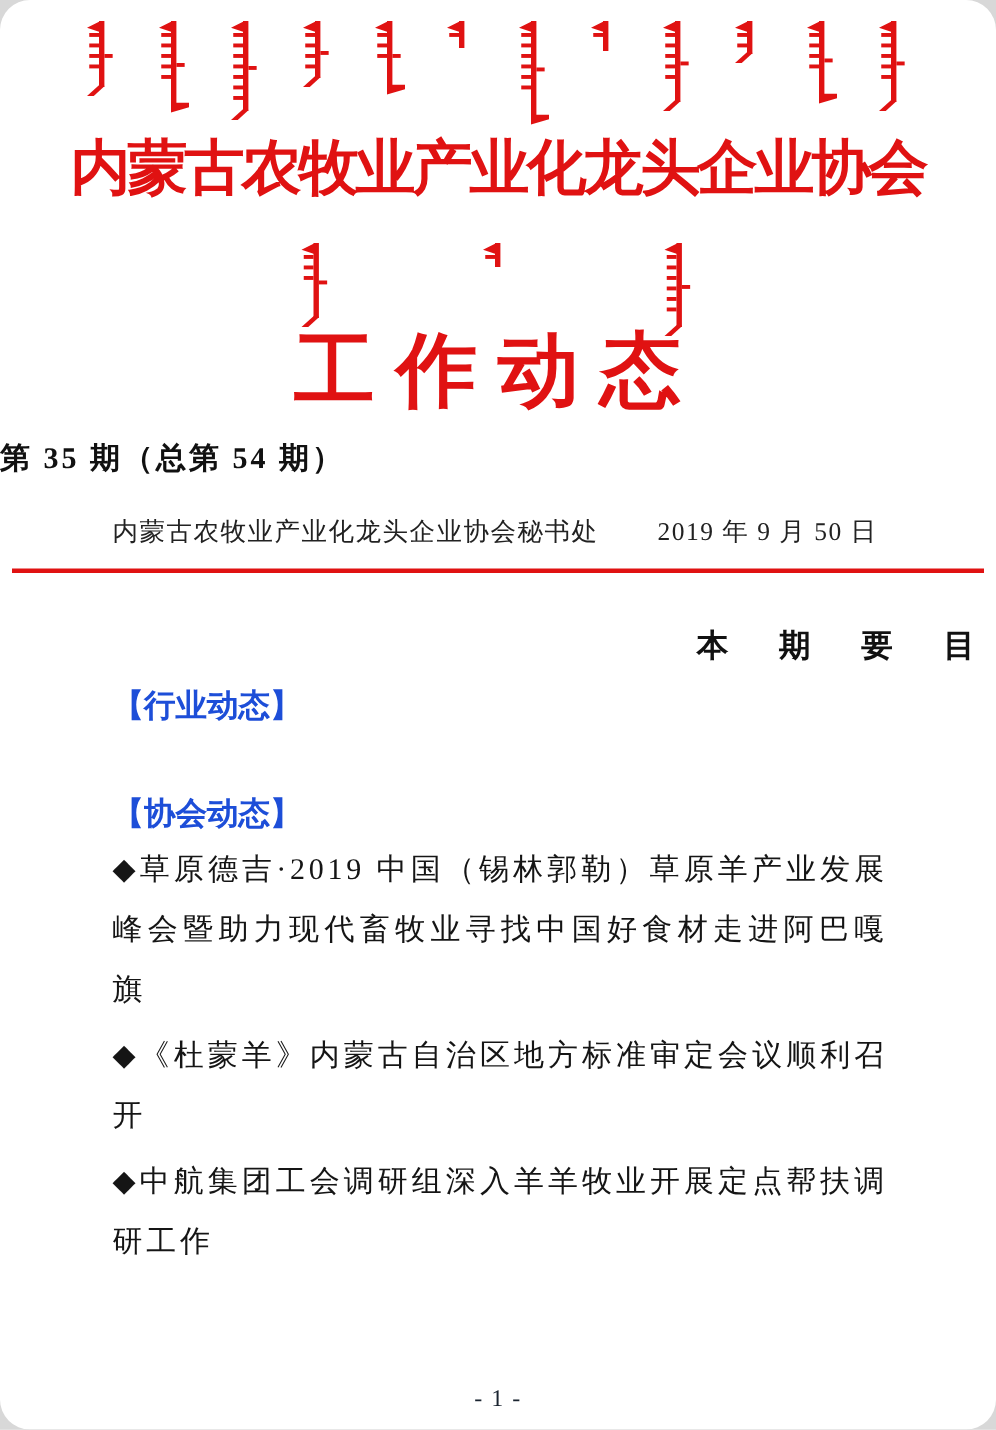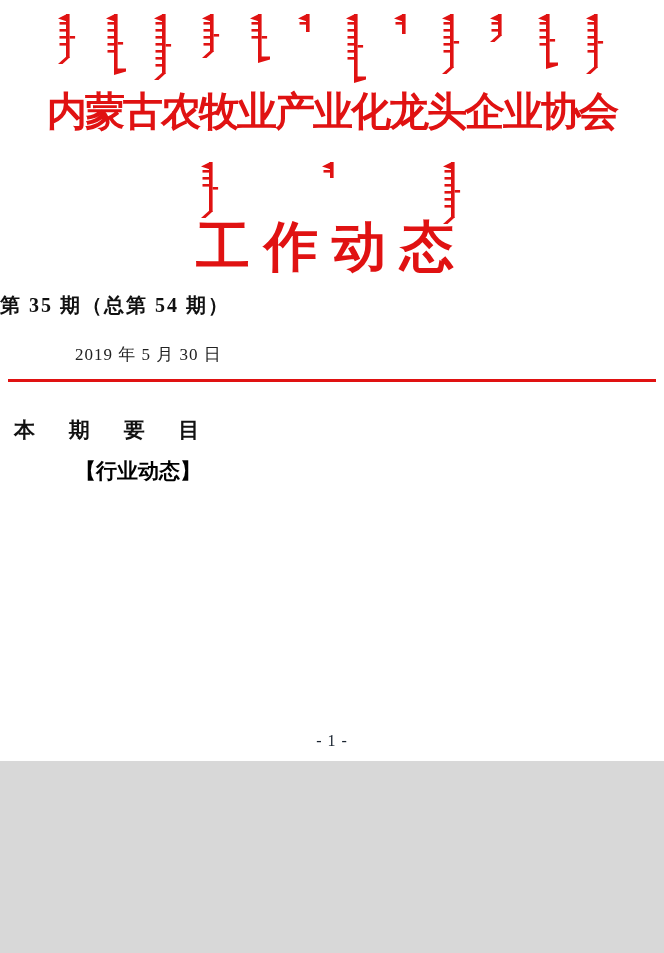--- a/index.html
+++ b/index.html
@@ -1,23 +1,24 @@
 <!DOCTYPE html>
 <html style="--accent: #e01212;"><head>
 <meta charset="utf-8">
 <style>
   html,body{margin:0;padding:0;background:#d8d8d8;}
   .page{
     position:relative;
-    width:664px;height:761px;
+    width:664px;height:953px;
     margin:0 auto;
     background:#ffffff;
     overflow:hidden;
     font-family:"Liberation Serif","DejaVu Serif",serif;
     color:#151515;
+    border-radius:20px;
   }
   
   .mong-row{display:flex;justify-content:center;align-items:flex-start;}
   .mong-top{margin-top:13px;height:74px;gap:22px;}
   .mong-mid{margin-top:26px;height:62px;gap:95px;}
   .mong-glyph{display:block;line-height:0;}
   
   .org-title{
     margin:2px 0 0;
     text-align:center;
@@ -46,31 +47,31 @@
     display:flex;justify-content:space-between;align-items:baseline;
     font-size:17px;letter-spacing:1px;color:#222;
   }
   .red-rule{
     margin:13px 8px 0;
     height:3px;border:none;
     background:var(--accent,#e01212);
   }
   .toc-title{
     margin-top:34px;
-    text-align:left;
+    text-align:right;
     font-size:21px;font-weight:bold;
     letter-spacing:14px;padding-left:14px;
     font-family:"Liberation Sans","DejaVu Sans",sans-serif;
     color:#111;
   }
   .toc{margin:14px 72px 0 75px;}
   .section-head{
     font-size:21px;font-weight:bold;line-height:1.25;
     font-family:"Liberation Sans","DejaVu Sans",sans-serif;
-    color:#000000;
+    color:#1d4ed8;
   }
   .toc-item{
     margin:4px 0 0;
     font-size:20px;line-height:40px;
     letter-spacing:2.5px;
     text-align:justify;
     color:#151515;
   }
   .sec-2{margin-top:46px;}
   .page-num{
@@ -230,31 +231,38 @@
           <rect x="14.6" y="29" width="5.5" height="2.6" fill="#e01212"></rect>
           <path d="M13 54 L3 63 L7.5 63 L14.6 56.5 Z" fill="#e01212"></path>
         </svg></span>
     </div>
 
   <h2 class="bulletin-title">工作动态</h2>
 
   <div class="issue-line">第 35 期（总第 54 期）</div>
 
   <div class="pub-row">
-    <span>2019 年 5 月 30 日</span>
+    <span>内蒙古农牧业产业化龙头企业协会秘书处</span>
+    <span>2019 年 9 月 50 日</span>
   </div>
 
   <hr class="red-rule">
 
   <div class="toc-title">本 期 要 目</div>
 
   <div class="toc">
 
     <div class="section">
       <div class="section-head">【行业动态】</div>
     </div>
 
+    <div class="section sec-2">
+      <div class="section-head">【协会动态】</div>
+      <p class="toc-item">◆草原德吉·2019 中国（锡林郭勒）草原羊产业发展峰会暨助力现代畜牧业寻找中国好食材走进阿巴嘎旗</p>
+      <p class="toc-item">◆《杜蒙羊》内蒙古自治区地方标准审定会议顺利召开</p>
+      <p class="toc-item">◆中航集团工会调研组深入羊羊牧业开展定点帮扶调研工作</p>
+    </div>
 
   </div>
 
   <div class="page-num">- 1 -</div>
 
 </div>
 
 </body></html>

